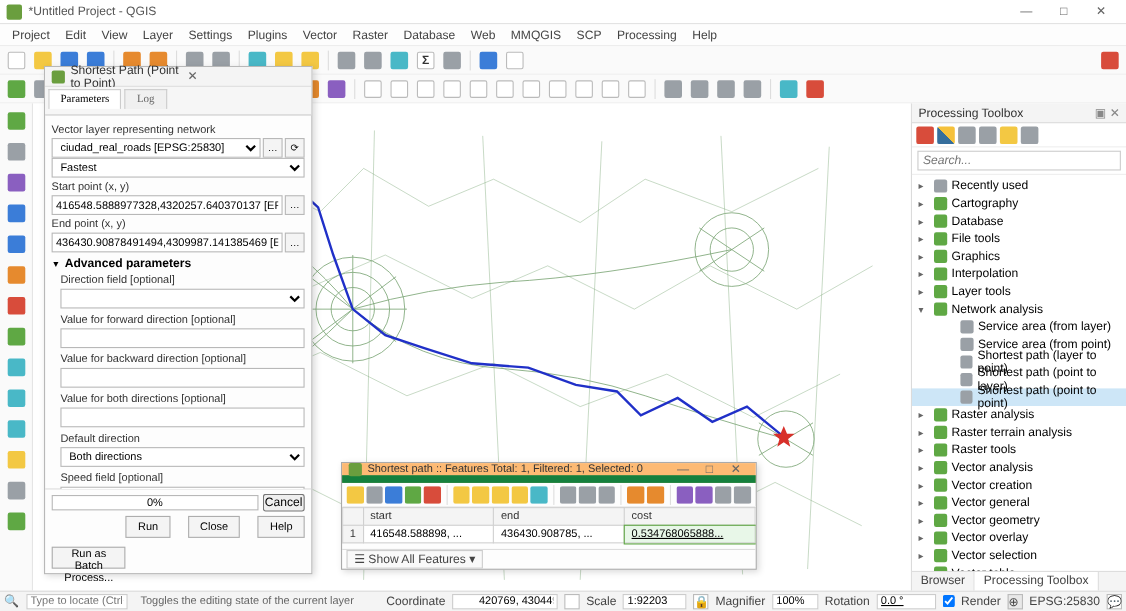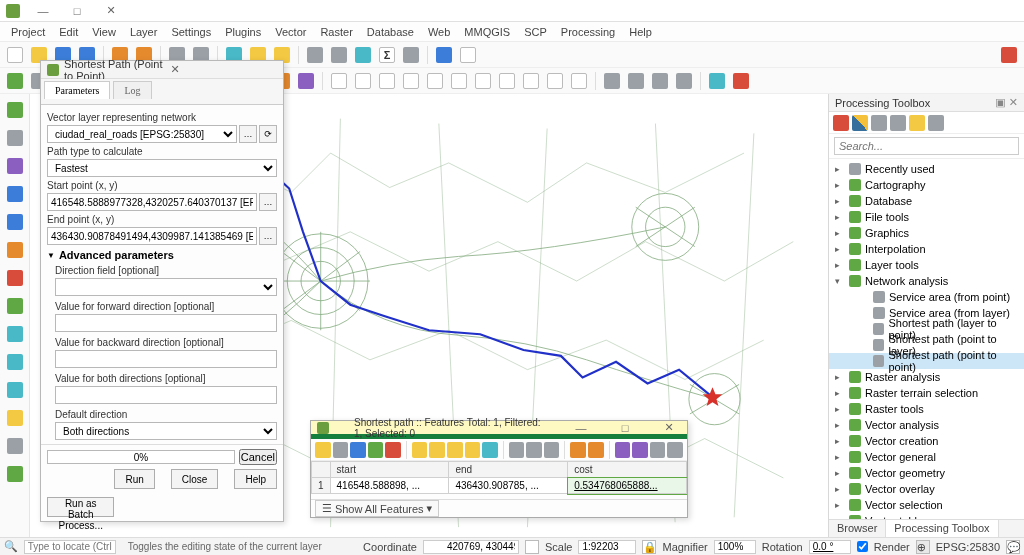--- a/index.html
+++ b/index.html
@@ -75,21 +75,21 @@
 .adv-indent input, .adv-indent select { width: 100%; height: 18px; border: 1px solid #b8b8b8; padding: 0 3px; font-size: 10px; background: #fff; margin-bottom: 2px; }
 .dlg-footer { padding: 4px 6px; border-top: 1px solid #ddd; }
 .prog-row { display: flex; align-items: center; gap: 4px; margin-bottom: 4px; }
 .prog-bar { flex: 1; height: 14px; border: 1px solid #b8b8b8; background: #fff; position: relative; text-align: center; font-size: 10px; line-height: 14px; }
 .btn-row { display: flex; gap: 16px; justify-content: flex-end; }
 .btn-row button, .batch-btn { height: 20px; padding: 0 10px; border: 1px solid #adadad; background: #f4f4f4; font-size: 10px; cursor: pointer; }
 .batch-btn { float: left; margin-top: 28px; }
 
 
 .attrwin { position: absolute; left: 310px; top: 420px; width: 378px; height: 98px; background: #fdfdfd; border: 1px solid #aaa; box-shadow: 2px 2px 6px rgba(0,0,0,.15); z-index: 15; display: flex; flex-direction: column; }
-.attrwin-title { height: 18px; background: #fef9c3; border-bottom: 5px solid #15803d; display: flex; align-items: center; padding: 0 6px; gap: 20px; }
+.attrwin-title { height: 18px; background: #fdba74; border-bottom: 7px solid #15803d; display: flex; align-items: center; padding: 0 6px; }
 .attrwin-title .qicon { width: 12px; height: 12px; background: #6a9e3e; margin-right: 5px; border-radius: 2px; }
 .attrwin-title span { flex: 1; color: #333; font-size: 10px; }
 .attrwin-title .wb { width: 24px; text-align: center; color: #666; }
 .attrwin-tb { height: 22px; display: flex; align-items: center; padding: 0 4px; gap: 2px; border-bottom: 1px solid #eee; }
 .attrwin-tb .mini { width: 16px; height: 16px; border: 1px solid transparent; }
 .attr-table { flex: 1; overflow: auto; }
 .attr-table table { border-collapse: collapse; width: 100%; }
 .attr-table th, .attr-table td { border: 1px solid #d0d0d0; padding: 2px 6px; font-size: 10px; text-align: left; background: #fff; }
 .attr-table th { background: #f4f4f4; color: #333; font-weight: normal; }
 .attr-table td.hl { background: #e8f7e8; outline: 1px solid #5fa844; text-decoration: underline; }
@@ -109,20 +109,21 @@
 .road { stroke: #7fa87a; stroke-width: 0.8; fill: none; }
 .road-th { stroke: #7fa87a; stroke-width: 0.4; fill: none; }
 .route { stroke: #2030c8; stroke-width: 2.2; fill: none; }
 .star { fill-rule: nonzero; }
 </style>
 </head>
 <body>
 
 <div class="titlebar">
   <div class="qicon"></div>
+  <div class="title">*Untitled Project - QGIS</div>
   <div class="wbtn">—</div>
   <div class="wbtn">□</div>
   <div class="wbtn">✕</div>
 </div>
 
 <div class="menubar" id="menubar">
     <span>Project</span>
     <span>Edit</span>
     <span>View</span>
     <span>Layer</span>
@@ -439,26 +440,26 @@
           <span>Layer tools</span>
         </div>
         <div class="tree-item">
           <span class="exp">▾</span>
           <span class="ticon c-green"></span>
           <span>Network analysis</span>
         </div>
         <div class="tree-item indent2">
           <span class="exp"></span>
           <span class="ticon c-grey"></span>
-          <span>Service area (from point)</span>
+          <span>Service area (from layer)</span>
         </div>
         <div class="tree-item indent2">
           <span class="exp"></span>
           <span class="ticon c-grey"></span>
-          <span>Service area (from layer)</span>
+          <span>Service area (from point)</span>
         </div>
         <div class="tree-item indent2">
           <span class="exp"></span>
           <span class="ticon c-grey"></span>
           <span>Shortest path (layer to point)</span>
         </div>
         <div class="tree-item indent2">
           <span class="exp"></span>
           <span class="ticon c-grey"></span>
           <span>Shortest path (point to layer)</span>
@@ -469,21 +470,21 @@
           <span>Shortest path (point to point)</span>
         </div>
         <div class="tree-item">
           <span class="exp">▸</span>
           <span class="ticon c-green"></span>
           <span>Raster analysis</span>
         </div>
         <div class="tree-item">
           <span class="exp">▸</span>
           <span class="ticon c-green"></span>
-          <span>Raster terrain selection</span>
+          <span>Raster terrain analysis</span>
         </div>
         <div class="tree-item">
           <span class="exp">▸</span>
           <span class="ticon c-green"></span>
           <span>Raster tools</span>
         </div>
         <div class="tree-item">
           <span class="exp">▸</span>
           <span class="ticon c-green"></span>
           <span>Vector analysis</span>
@@ -537,21 +538,20 @@
     <div class="inactive">Log</div>
   </div>
   <div class="dlg-body">
     <div class="fld-label">Vector layer representing network</div>
     <div class="fld-row">
       <select><option>ciudad_real_roads [EPSG:25830]</option></select>
       <div class="mini-btn">…</div>
       <div class="mini-btn">⟳</div>
     </div>
 
-    <div class="fld-label">Path type to calculate</div>
     <div class="fld-row">
         <select><option>Fastest</option></select>
       </div>
 
     <div class="fld-label">Start point (x, y)</div>
     <div class="fld-row">
         <input value="416548.5888977328,4320257.640370137 [EPSG:25830]" style="">
         <div class="mini-btn">…</div>
       </div>
 
@@ -668,19 +668,19 @@
   <span class="sb-grow"></span>
   <span>Coordinate</span>
   <input class="sb-input" style="width: 96px; padding-left: 23px;" value="420769, 4304498">
   <span class="sb-btn"></span>
   <span>Scale</span>
   <input class="sb-input" style="width: 58px;" value="1:92203">
   <span class="sb-btn">🔒</span>
   <span>Magnifier</span>
   <input class="sb-input" style="width: 42px;" value="100%">
   <span>Rotation</span>
-  <input class="sb-input" style="width: 42px; text-decoration: underline;" value="0.0 °">
+  <input class="sb-input" style="width: 54px; text-decoration: underline;" value="0.0 °">
   <input type="checkbox" class="sb-chk" checked="" style="">
   <span>Render</span>
   <span class="sb-btn" style="background:#e8e8e8">⊕</span>
   <span>EPSG:25830</span>
   <span class="sb-btn">💬</span>
 </div>
 
 </body></html>

